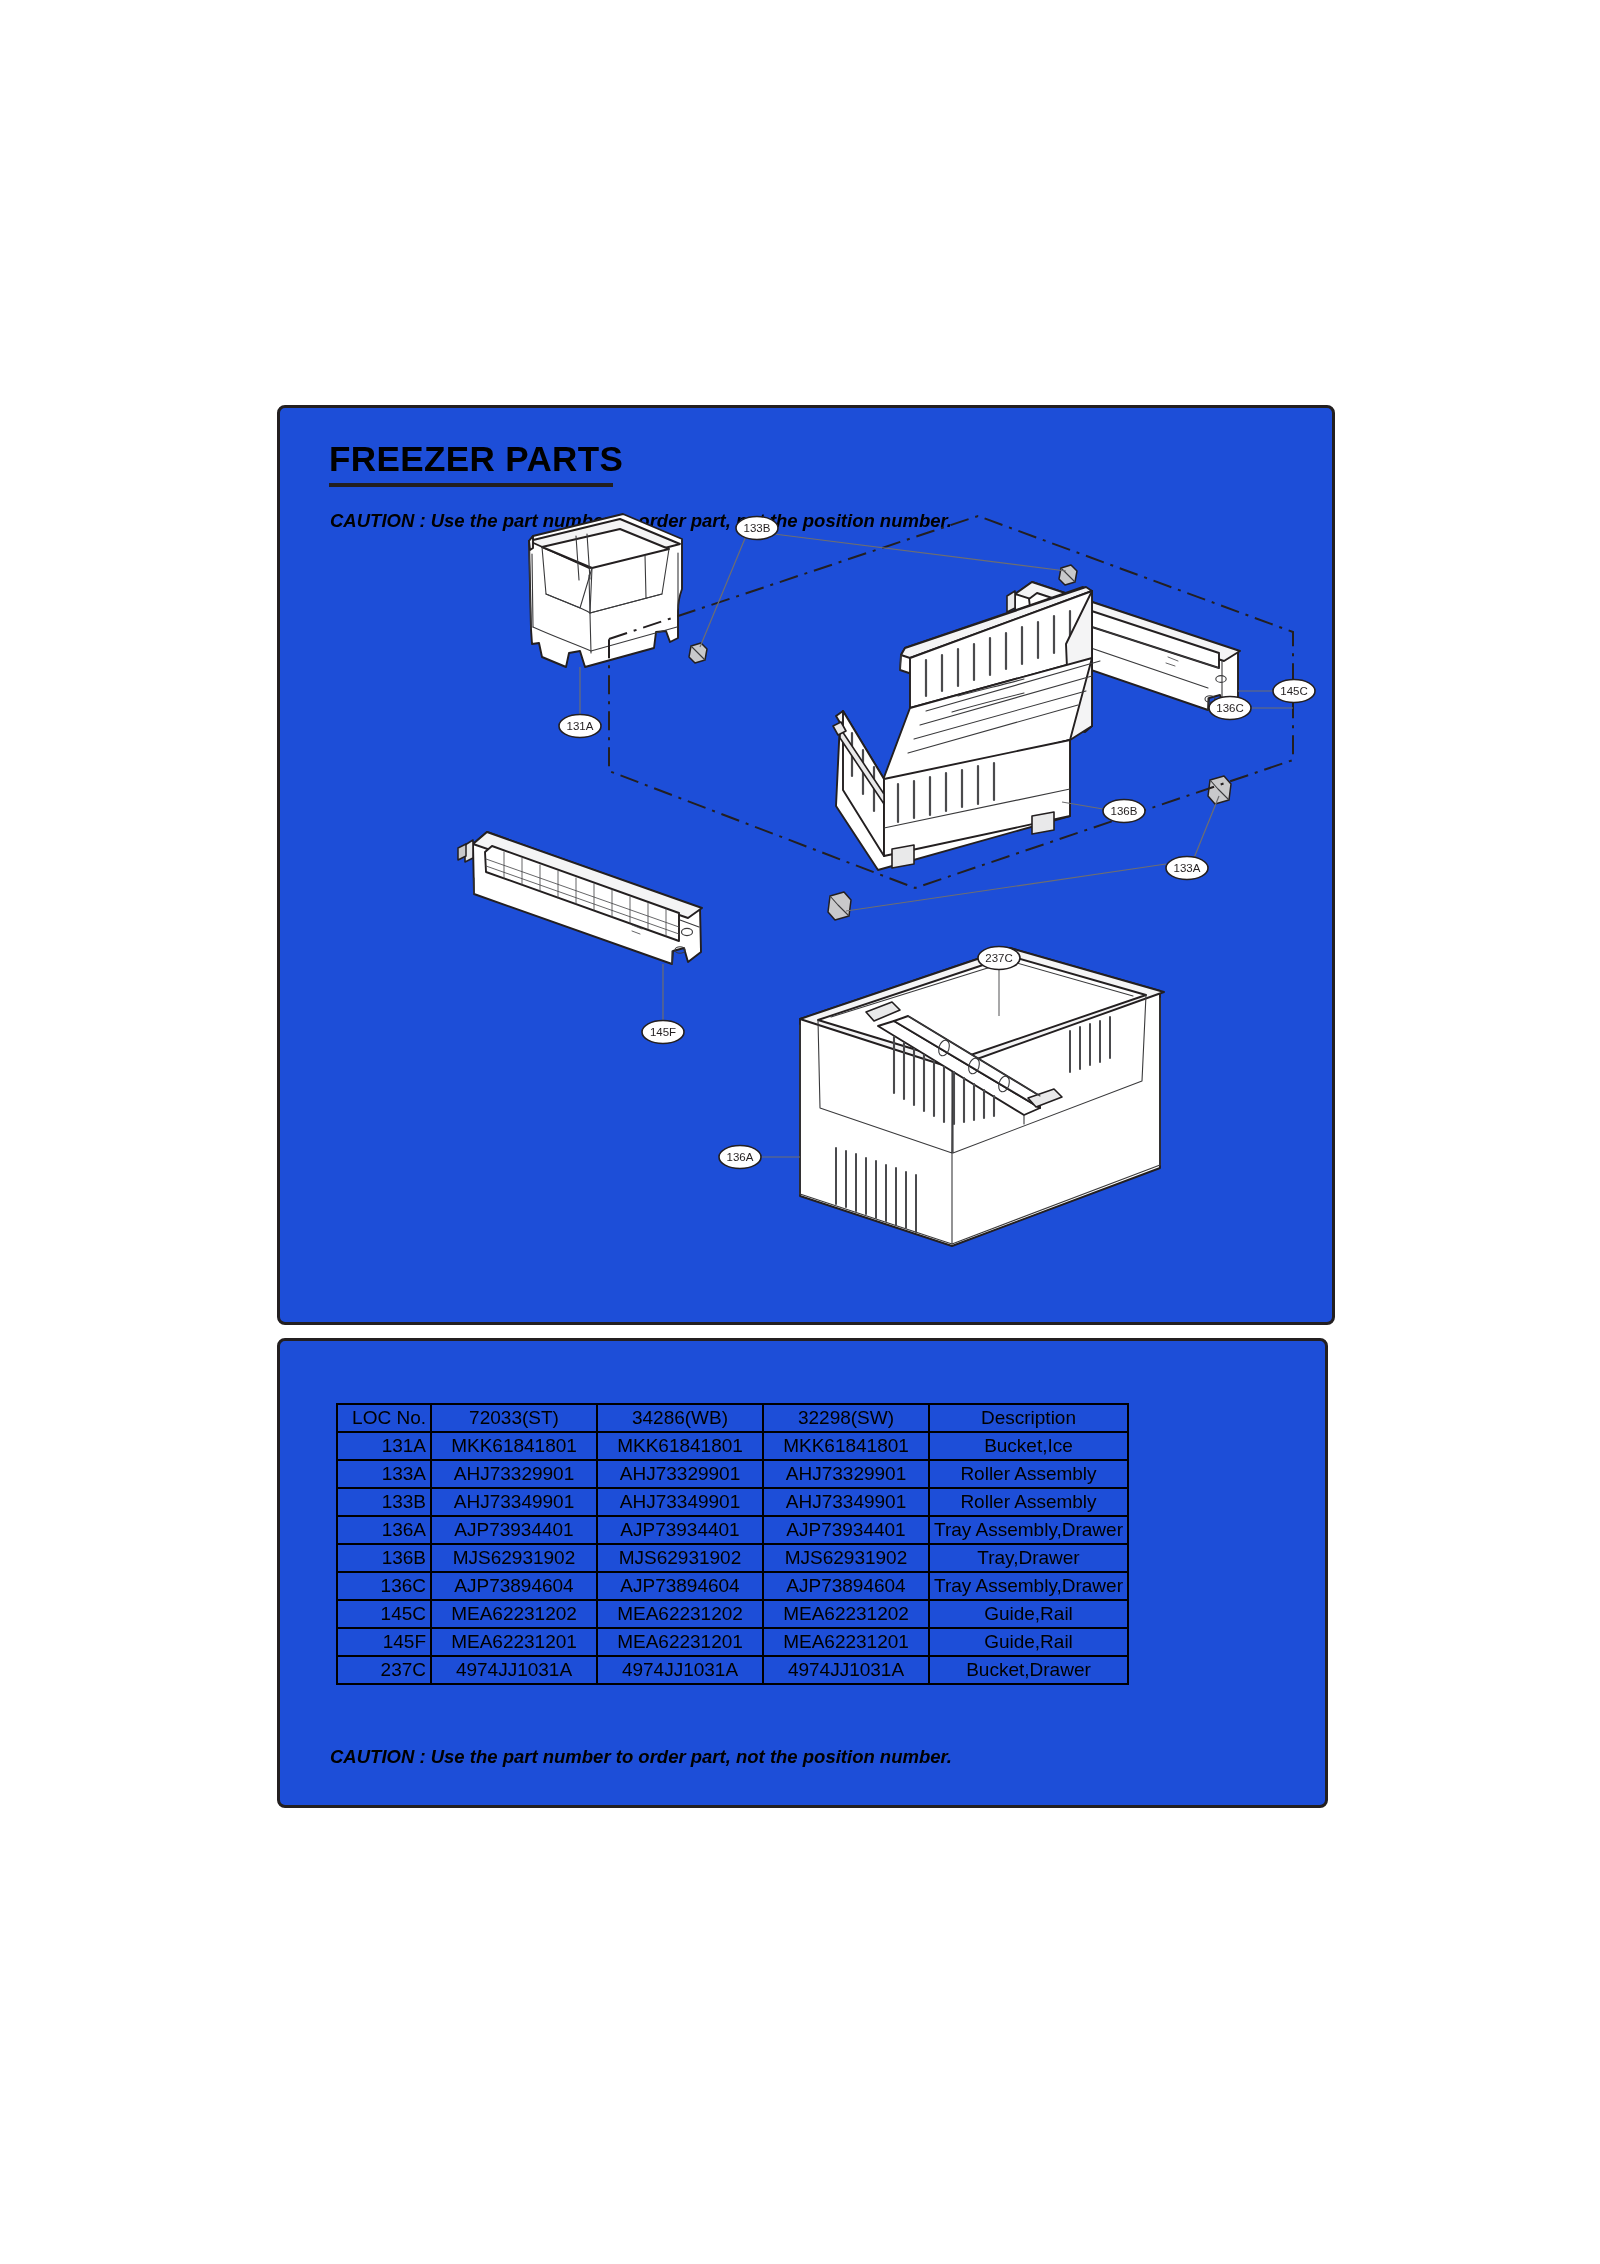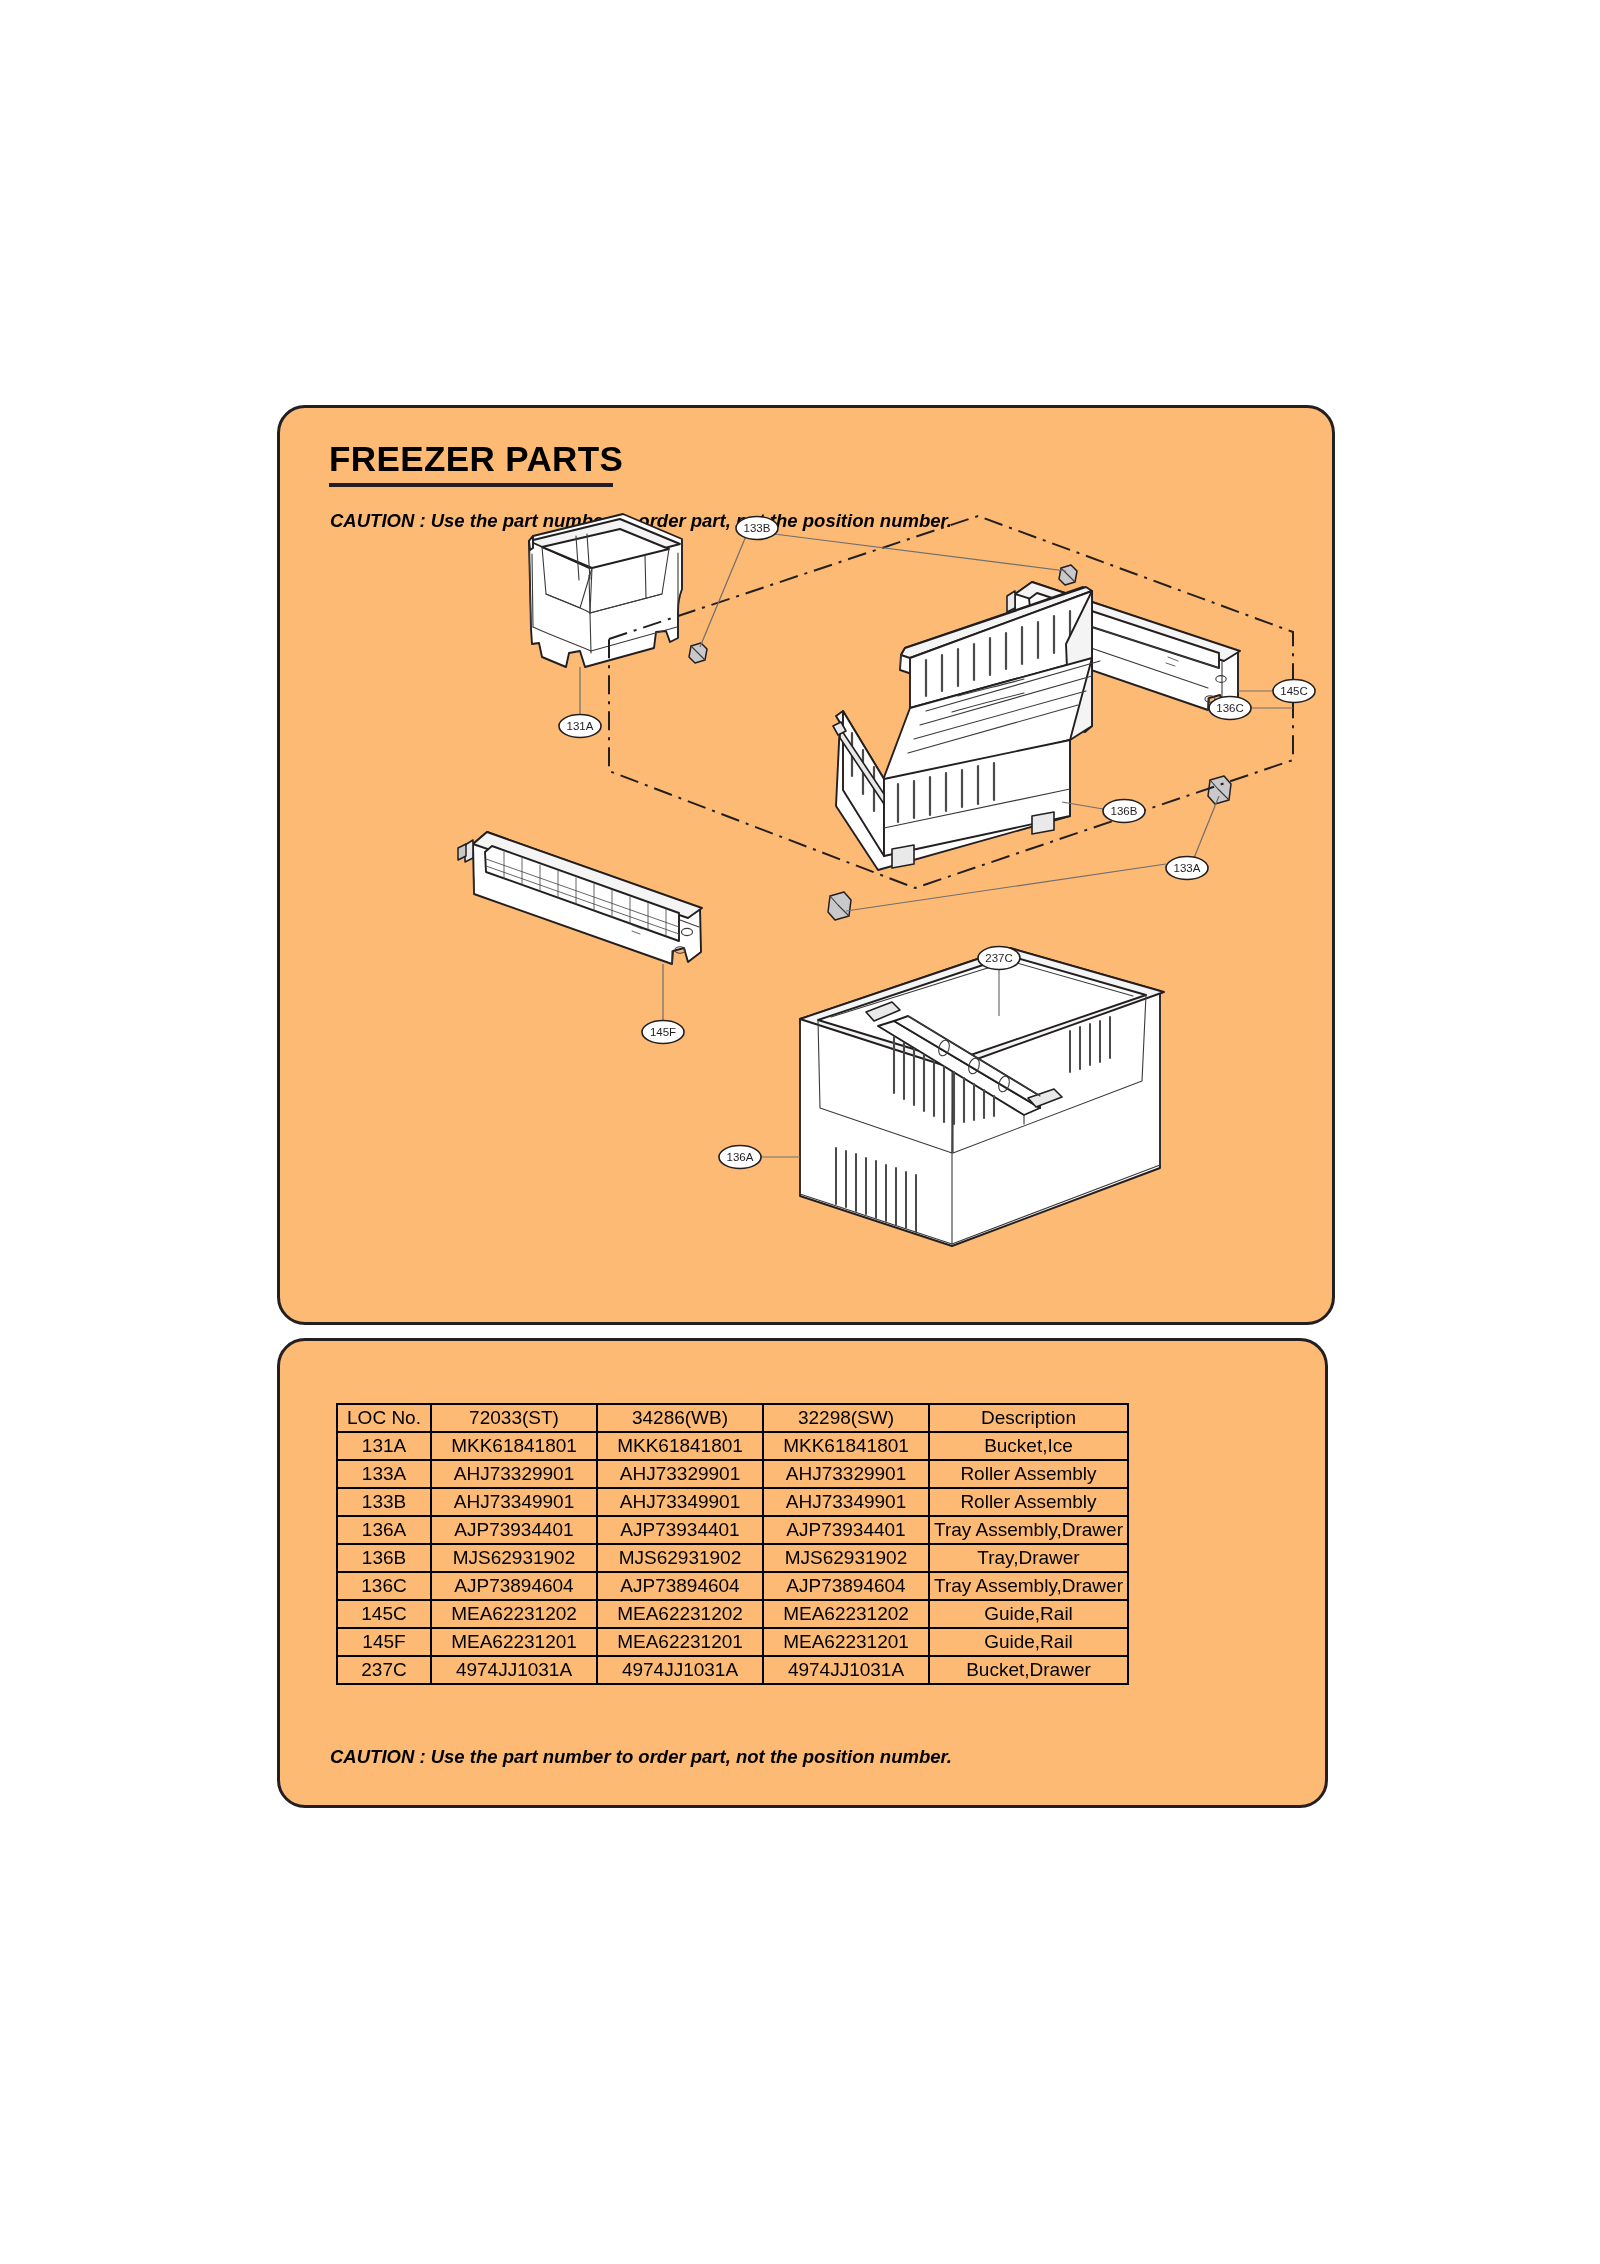--- a/index.html
+++ b/index.html
@@ -14,22 +14,22 @@
     position: relative;
     font-family: "Liberation Sans", sans-serif;
     color: #000000;
     overflow: hidden;
   }
 
   
   .panel {
     position: absolute;
     border: 3px solid #231f20;
-    border-radius: 28px;
-    background: #fdba74;
+    border-radius: 8px;
+    background: #1d4ed8;
     box-sizing: border-box;
   }
   #diagram-panel {
     left: 277px;
     top: 405px;
     width: 1058px;
     height: 920px;
   }
   #table-panel {
     left: 277px;
@@ -84,21 +84,21 @@
   #parts-table th,
   #parts-table td {
     border: 2px solid #000000;
     height: 26px;
     padding: 0 4px;
     font-weight: normal;
     overflow: hidden;
     white-space: nowrap;
     line-height: 26px;
   }
-  #parts-table .col-loc   { width: 84px;  text-align: center; margin-top: 44px; }
+  #parts-table .col-loc   { width: 84px;  text-align: right; margin-top: 44px; }
   #parts-table .col-pn    { width: 156px; text-align: center; }
   #parts-table .col-desc  { width: 150px; text-align: center; margin-left: 47px; }
 
   
   #exploded-diagram {
     position: absolute;
     left: 0;
     top: 0;
     width: 1058px;
     height: 920px;

